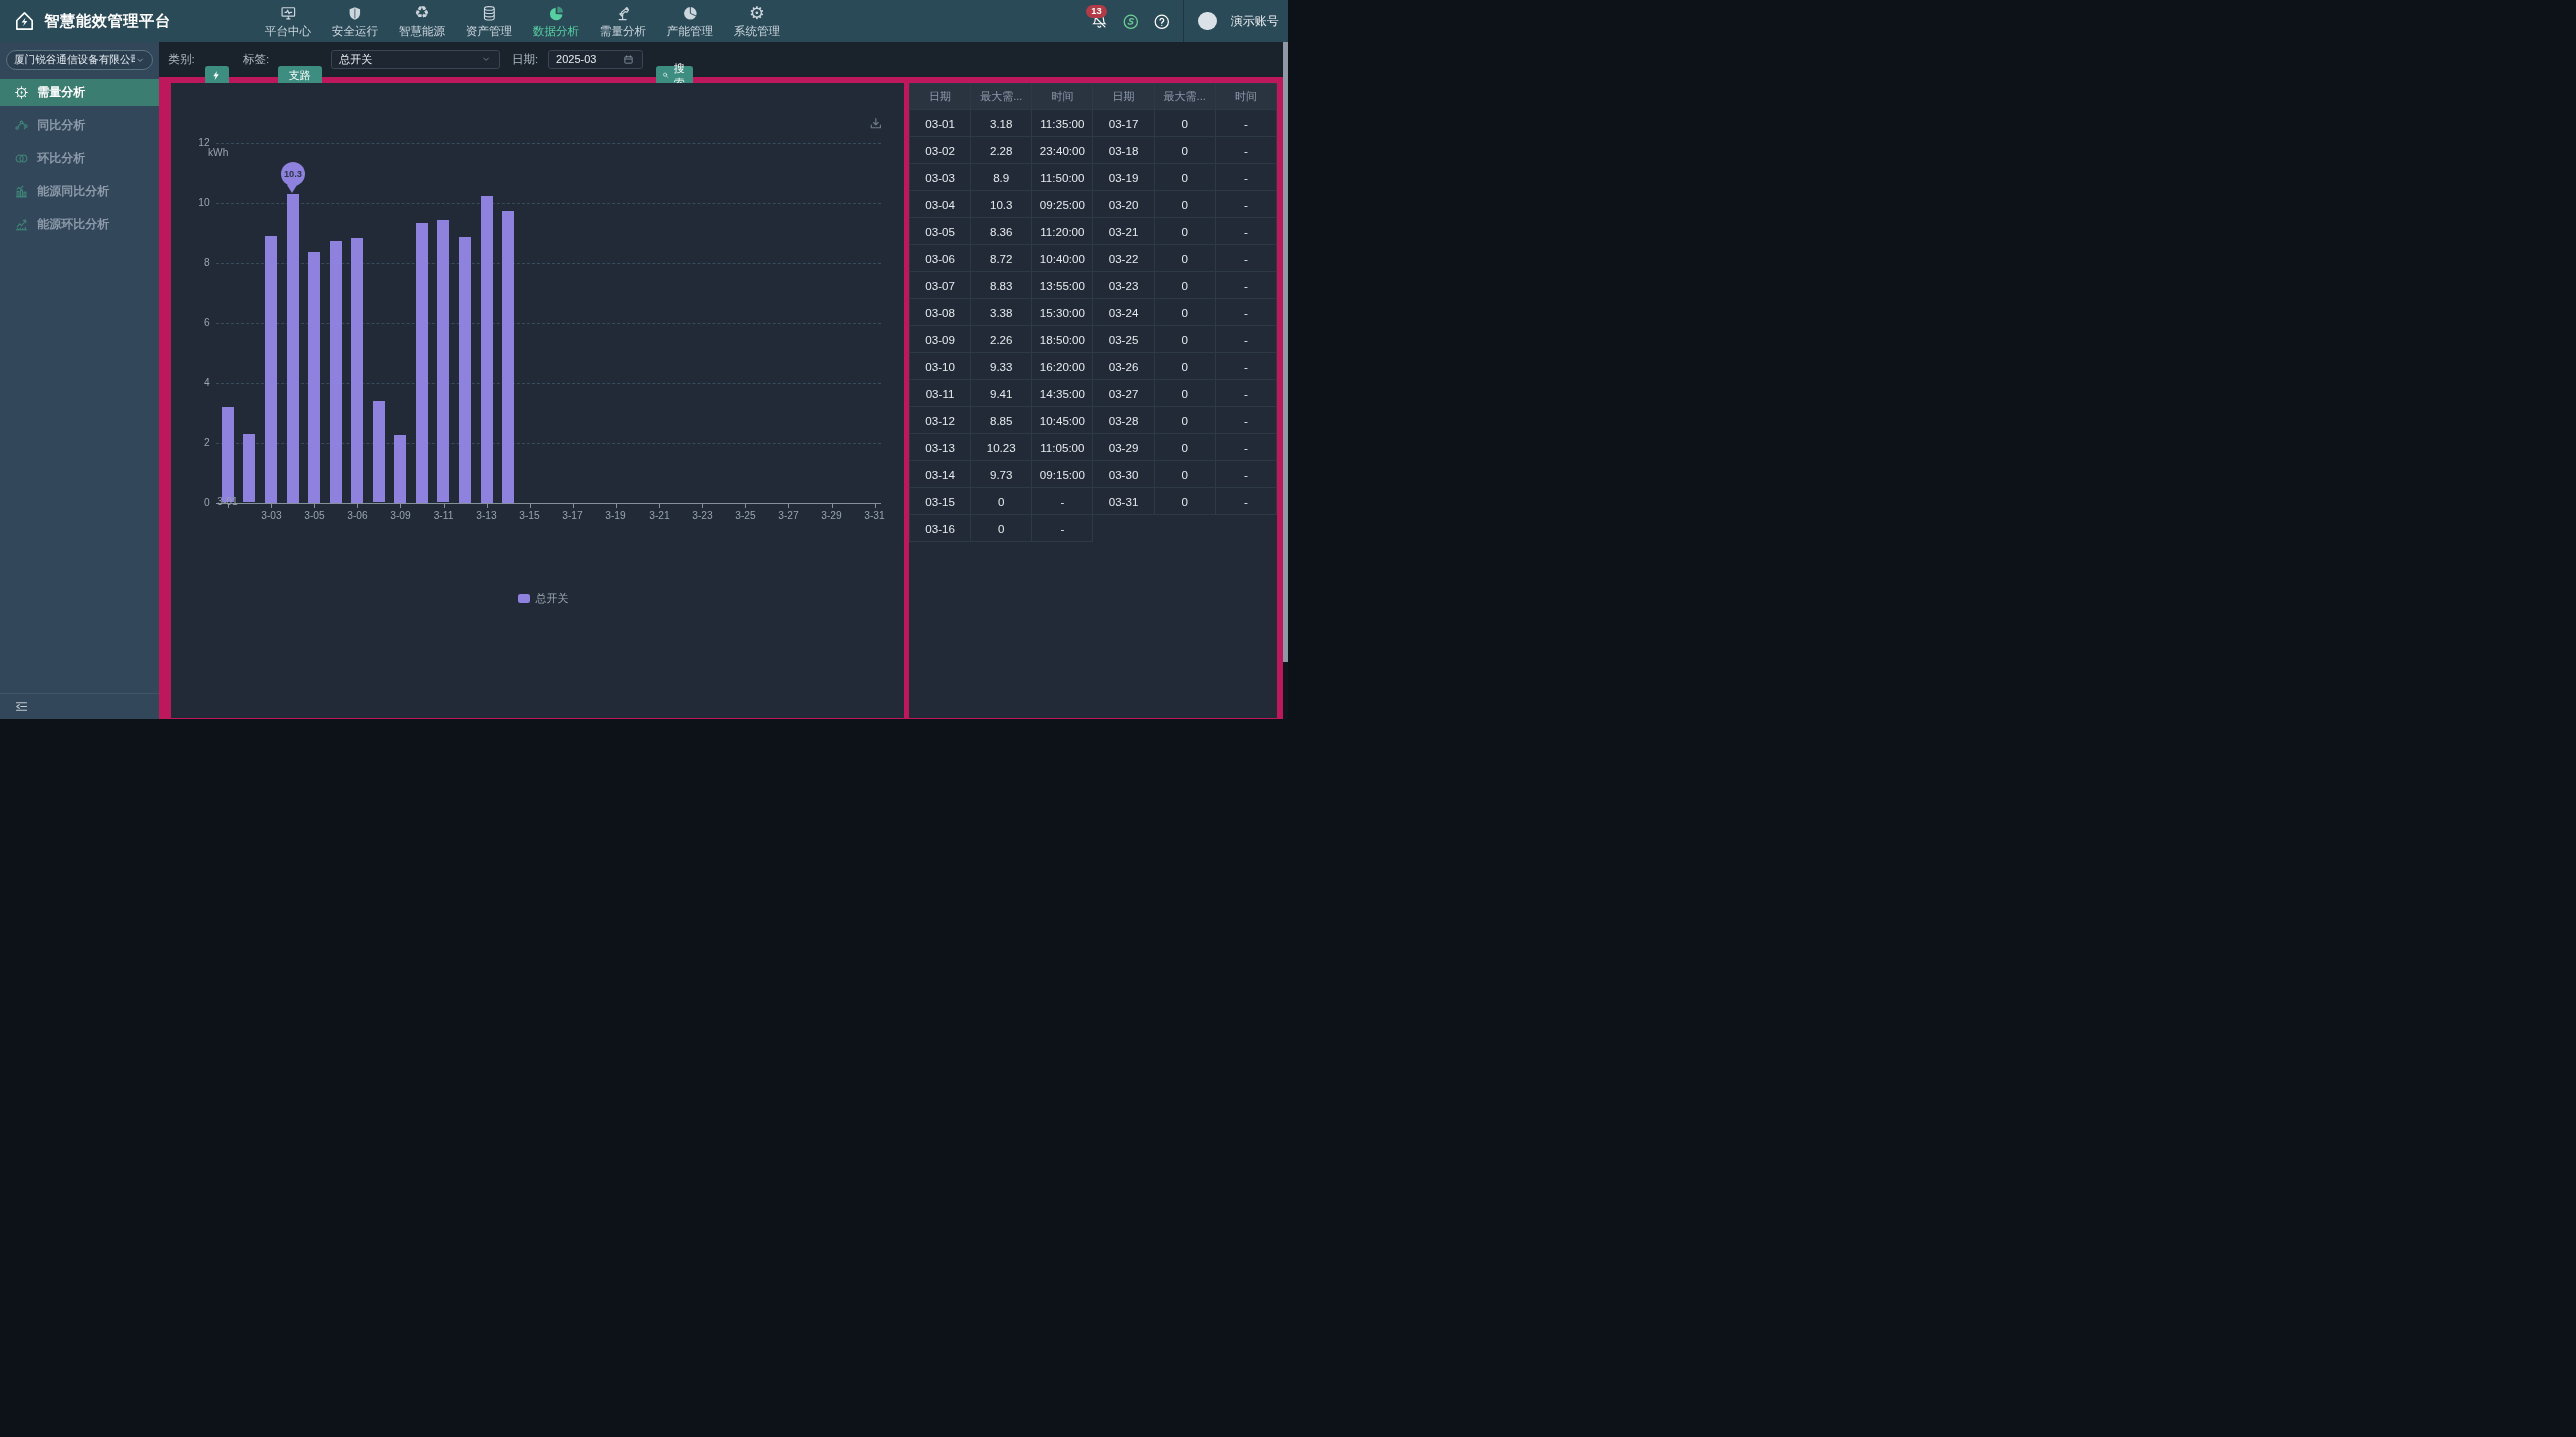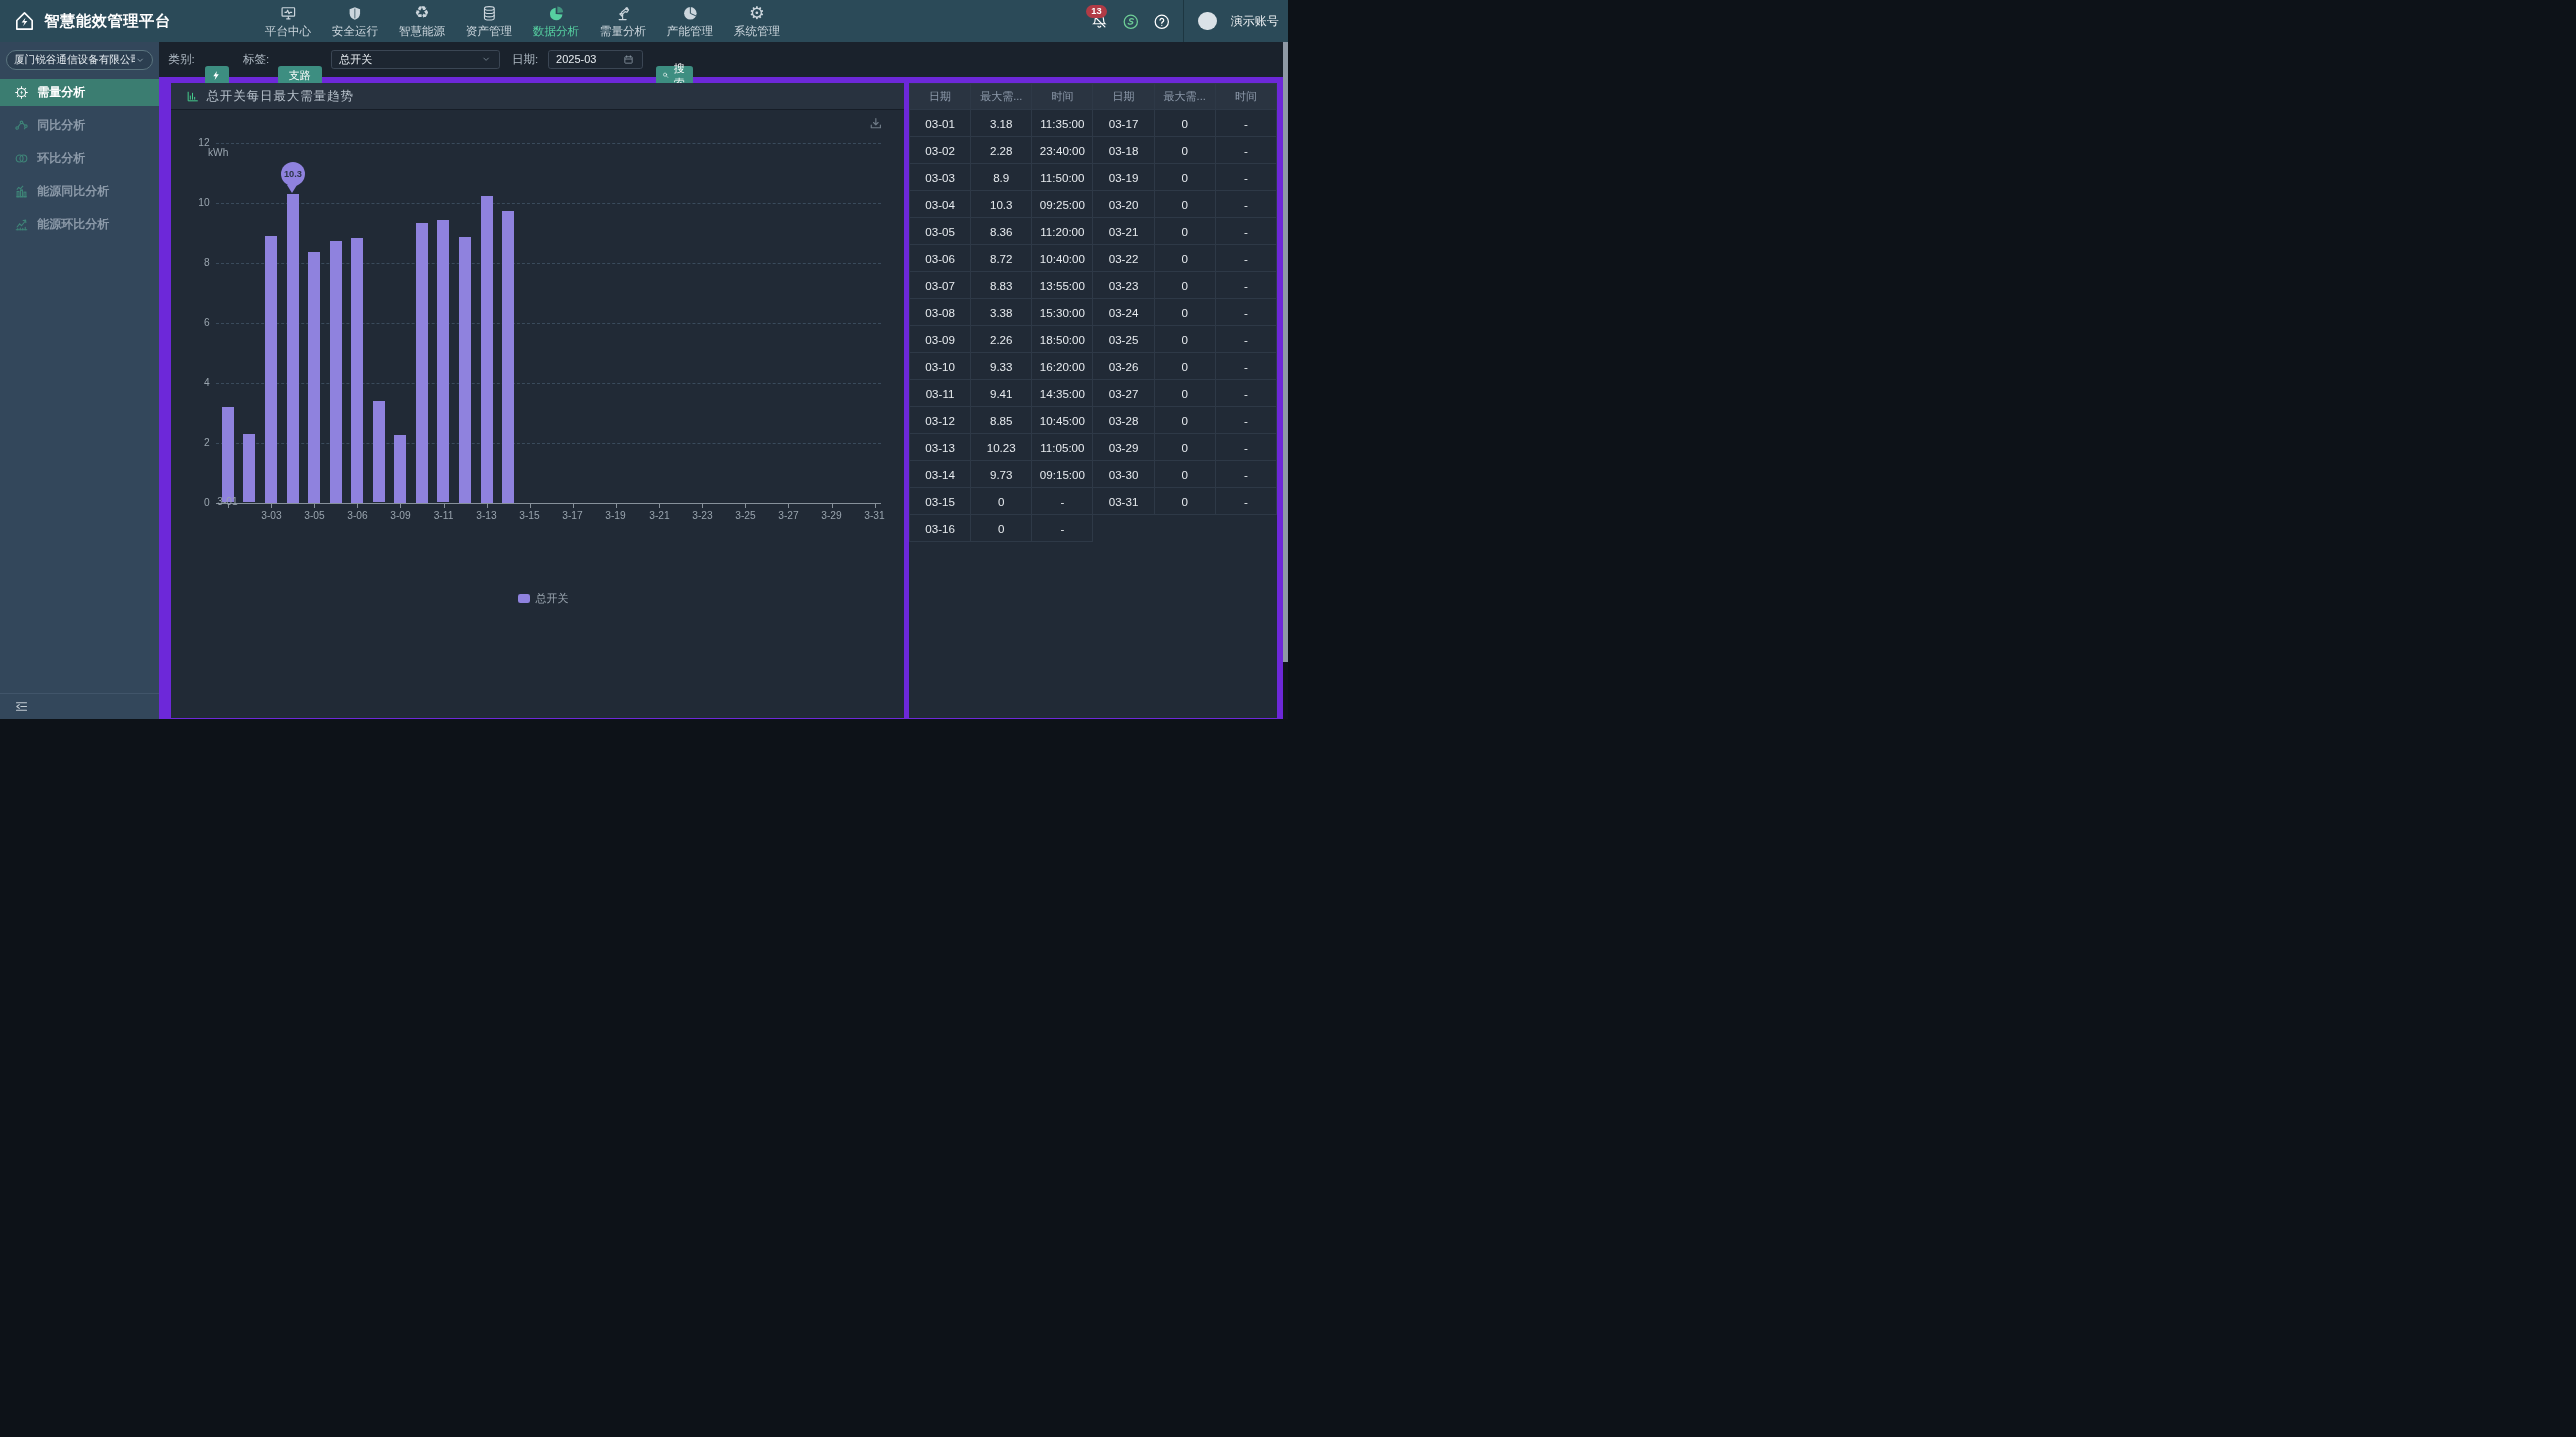--- a/index.html
+++ b/index.html
@@ -1,18 +1,18 @@
 <!DOCTYPE html>
 <html style="font-size:15px"><head>
 <meta charset="utf-8">
 <style>
   html,body{margin:0;padding:0;background:#0d1218;}
   *{box-sizing:border-box;}
   .screen{position:relative;width:1288px;height:719px;overflow:hidden;
-    font-family:"Liberation Sans","DejaVu Sans",sans-serif;background:#6d28d9;color:#dfe5ea;}
+    font-family:"Liberation Sans","DejaVu Sans",sans-serif;background:#be185d;color:#dfe5ea;}
   svg{display:block;}
 
   
   .topbar{position:absolute;left:0;top:0;width:100%;height:42px;background:#2b4a58;
     display:flex;align-items:center;z-index:30;}
   .logo-wrap{display:flex;align-items:center;padding-left:13px;width:171px;flex:0 0 auto;}
   .logo-ic{width:23px;height:23px;color:#fff;margin-right:8.3px;}
   .app-title{font-size:15.3px;font-weight:bold;color:#fff;letter-spacing:0.5px;white-space:nowrap;}
   .topnav{display:flex;margin-left:91px;gap:15px;flex:0 0 auto;}
   .nav-item{min-width:52px;height:42px;display:flex;flex-direction:column;align-items:center;
@@ -321,29 +321,20 @@
     <button class="teal-btn btn-search">
       <svg viewBox="0 0 24 24" fill="none" stroke="#fff" stroke-width="2" stroke-linecap="round">
         <circle cx="10.5" cy="10.5" r="5.5"></circle>
           <path d="M15 15l5 5"></path>
       </svg>
       <span>搜索</span>
     </button>
   </div>
 
   <div class="chart-panel">
-    <div class="panel-head">
-      <span class="hicon">
-        <svg viewBox="0 0 24 24" width="13" height="13" fill="none" stroke="currentColor" stroke-width="1.8" stroke-linecap="round">
-          <path d="M4 4v16h17"></path>
-            <path d="M8 17v-6M12 17V6M16 17v-3.5"></path>
-        </svg>
-      </span>
-      <span class="panel-title">总开关每日最大需量趋势</span>
-    </div>
     <span class="dl-icon">
       <svg viewBox="0 0 24 24" width="15.7" height="15.7" fill="none" stroke="currentColor" stroke-width="1.8" stroke-linecap="round" stroke-linejoin="round">
         <path d="M12 4v9M8.5 10l3.5 3.5L15.5 10"></path>
           <path d="M5 14v4h14v-4"></path>
       </svg>
     </span>
     <div class="chart-area">
       <span class="kwh">kWh</span>
       <div id="plot">
           <div class="axisline" style="left: 45px; width: 665px; top: 391px;"></div>

